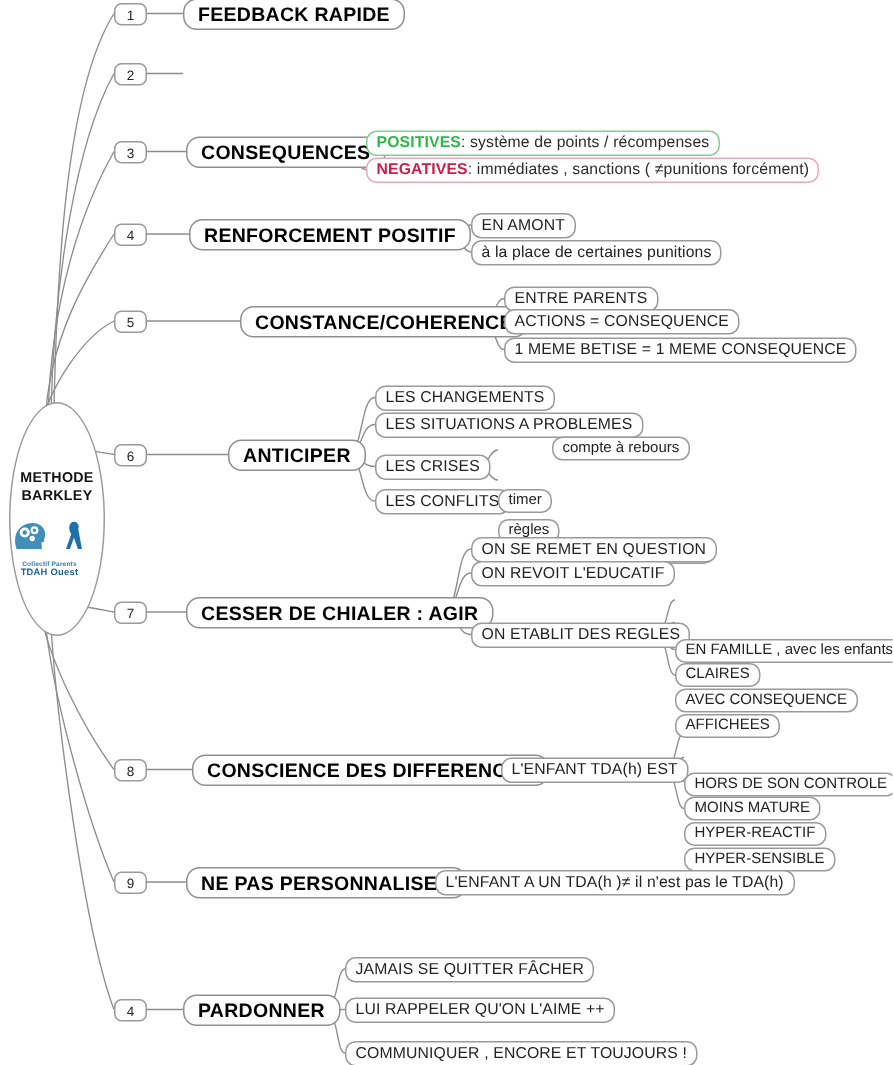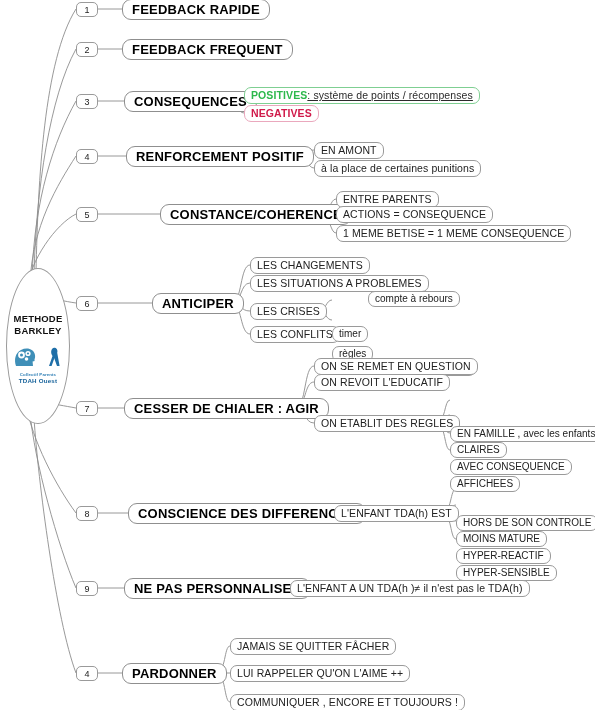--- a/index.html
+++ b/index.html
@@ -51,21 +51,21 @@
     height:16px;
     border-radius:7px;
     color:#222;
     margin-top:34px;
   }
   
   .pos{border-color:#7fcf92;}
   .neg{border-color:#eaa8bd;}
   .tag-pos{color:#2db84c;font-weight:bold;}
   .tag-neg{color:#d01a4a;font-weight:bold;}
-  .rest{color:#2b2b2b;text-decoration:underline;}
+  .rest{color:#2b2b2b;}
 
   
   .num{
     position:absolute;
     width:22px;height:15px;
     box-sizing:border-box;
     border:1px solid #9a9a9a;
     border-radius:5px;
     background:#fff;
     font-size:9px;
@@ -73,21 +73,21 @@
     color:#222;
   }
 
   
   #center{
     position:absolute;
     left:6px;top:268px;width:64px;height:156px;
     border:1px solid #9a9a9a;
     border-radius:50% / 50%;
     background:#fff;
-    display:flex;flex-direction:column;align-items:center;
+    display:flex;flex-direction:column;
     justify-content:flex-start;
     padding-top:44px;
     box-sizing:border-box;
   }
   #center .ctitle{
     font-size:9.5px;font-weight:bold;color:#111;
     text-align:center;line-height:12px;letter-spacing:.2px;
   }
   #logo{margin-top:9px;width:52px;text-align:center;}
   #logo .lg-txt1{font-size:4.4px;color:#2f7fb5;letter-spacing:.1px;line-height:5px;font-weight:bold;}
@@ -200,23 +200,20 @@
   <div class="num" style="left:76px;top:207px">5</div>
   <div class="num" style="left:76px;top:296px">6</div>
   <div class="num" style="left:76px;top:401px">7</div>
   <div class="num" style="left:76px;top:506px">8</div>
   <div class="num" style="left:76px;top:581px">9</div>
   <div class="num" style="left:76px;top:666px">4</div>
 
   <div class="node lvl1" style="left:122px;top:-1px">
       <span>FEEDBACK RAPIDE</span>
     </div>
-  <div class="node lvl1" style="left:122px;top:39px">
-      <span>FEEDBACK FREQUENT</span>
-    </div>
   <div class="node lvl1" style="left:124px;top:91px">
       <span>CONSEQUENCES</span>
     </div>
   <div class="node lvl1" style="left:126px;top:146px">
       <span>RENFORCEMENT POSITIF</span>
     </div>
   <div class="node lvl1" style="left:160px;top:204px">
       <span>CONSTANCE/COHERENCE</span>
     </div>
   <div class="node lvl1" style="left:152px;top:293px">
@@ -234,20 +231,21 @@
   <div class="node lvl1" style="left:122px;top:663px">
       <span>PARDONNER</span>
     </div>
 
   <div class="node lvl2 pos" style="left:244px;top:87px">
     <span class="tag-pos">POSITIVES</span>
       <span class="rest"> : système de points / récompenses</span>
   </div>
   <div class="node lvl2 neg" style="left:244px;top:105px">
     <span class="tag-neg">NEGATIVES</span>
+      <span class="rest"> : immédiates , sanctions ( ≠punitions forcément)</span>
   </div>
 
   <div class="node lvl2" style="left:314px;top:142px">
       <span>EN AMONT</span>
     </div>
   <div class="node lvl2" style="left:314px;top:160px">
       <span>à la place de certaines punitions</span>
     </div>
 
   <div class="node lvl2" style="left:336px;top:191px">

